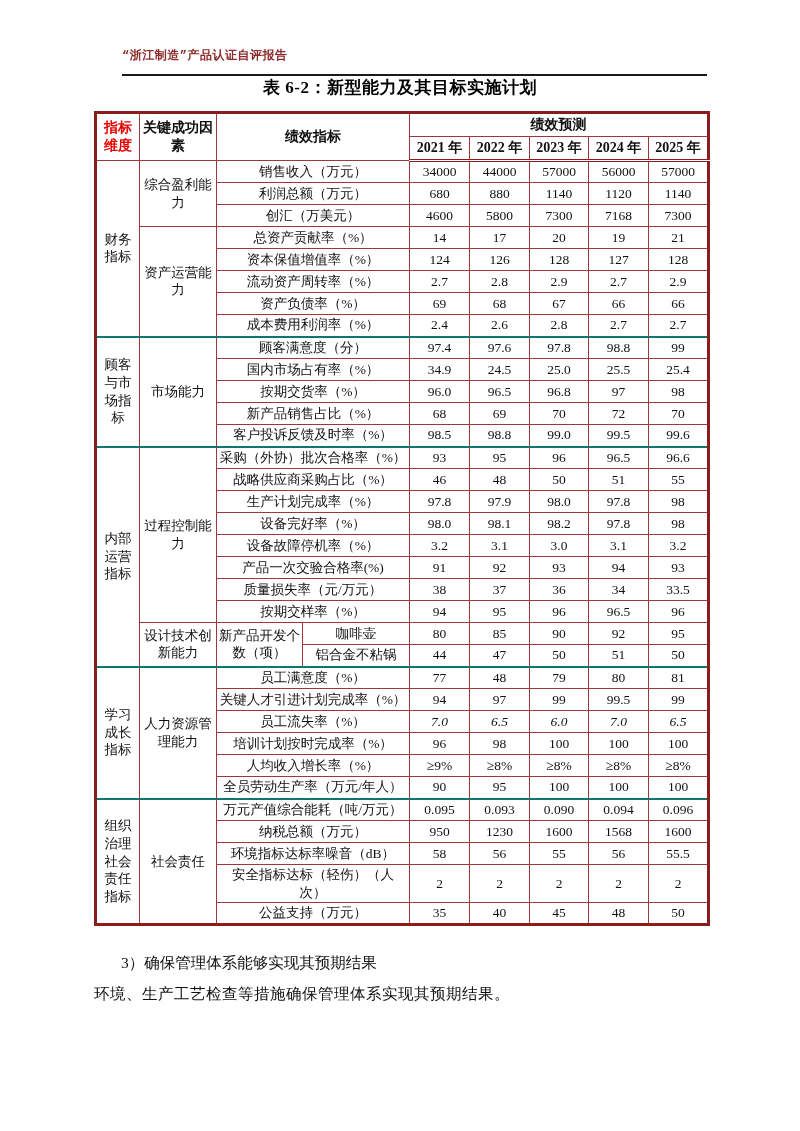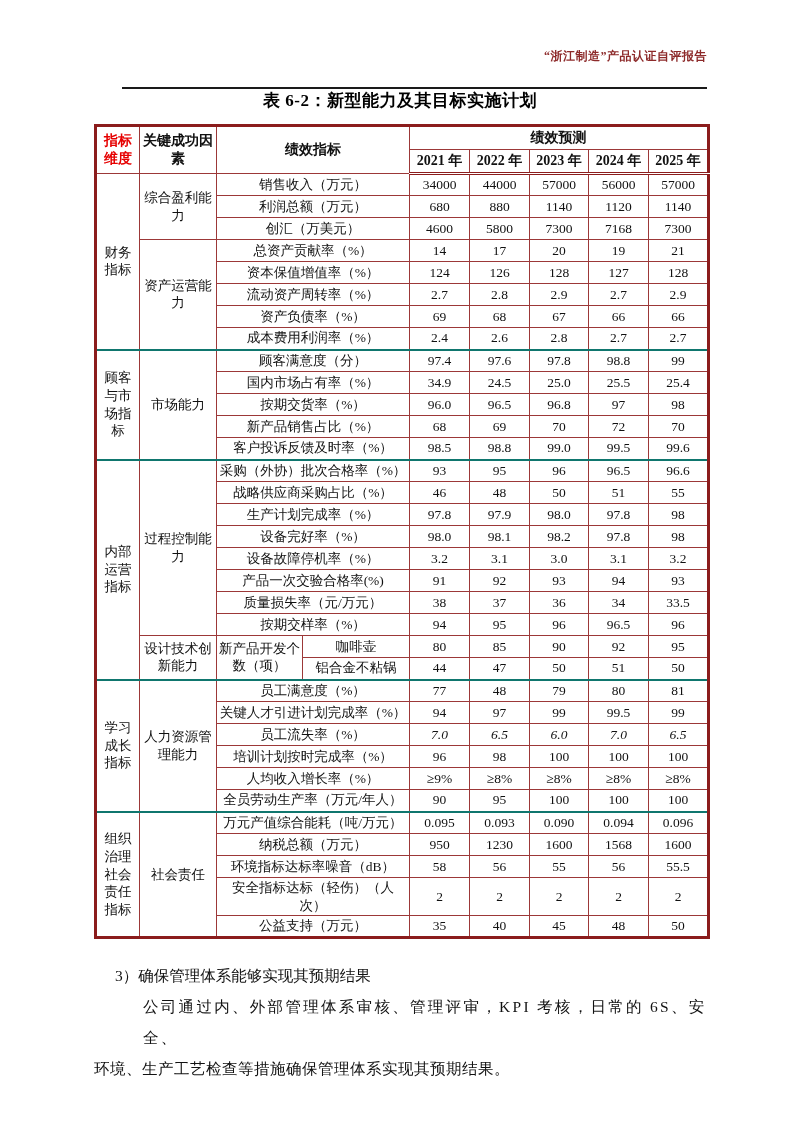--- a/index.html
+++ b/index.html
@@ -7,23 +7,24 @@
     width: 800px; height: 1131px;
     background: #ffffff;
     font-family: "Liberation Serif", "DejaVu Serif", serif;
     color: #111;
     overflow: hidden;
   }
   
   .page-header {
     margin: 0 93px 0 122px;
     padding-top: 46px;
-    padding-bottom: 22px;
-    text-align: right;
+    padding-bottom: 10px;
+    text-align: left;
     border-bottom: 2px solid #1a1a1a;
+    font-family: Liberation Mono, monospace;
   }
   .page-header .hdr-text {
     font-size: 12px;
     font-weight: bold;
     color: #8d2a2a;
     letter-spacing: 0.5px;
   }
   
   .doc-title {
     text-align: center;
@@ -67,21 +68,21 @@
   td.val { font-size: 13.5px; }
   td.val-left { text-align: left; padding-left: 6px; font-style: italic; }
   tr.gstart td { border-top: 2px solid #0f766e; }
   
   .footer-text {
     margin: 21px 93px 0 94px;
     font-size: 15.5px;
     line-height: 31px;
     color: #111;
   }
-  .footer-text .f-heading { margin-left: 21px; }
+  .footer-text .f-heading { margin-left: 27px; }
   .footer-text .f-line1 { margin-left: 49px; letter-spacing: 2.3px; }
   .footer-text .f-line2 { margin-left: 0; letter-spacing: 0.5px; }
 </style>
 </head>
 <body>
 
 <div class="page-header">
   <span class="hdr-text">“浙江制造”产品认证自评报告</span>
 </div>
 
@@ -400,15 +401,14 @@
           <td class="val">45</td>
           <td class="val">48</td>
           <td class="val">50</td>
         </tr>
       </tbody>
   </table>
 </div>
 
 <div class="footer-text">
   <div class="f-heading">3）确保管理体系能够实现其预期结果</div>
-  <div class="f-line1">公司通过内、外部管理体系审核、管理评审，KPI 考核，日常的 6S、安全、</div>
   <div class="f-line2">环境、生产工艺检查等措施确保管理体系实现其预期结果。</div>
 </div>
 
 </body></html>

